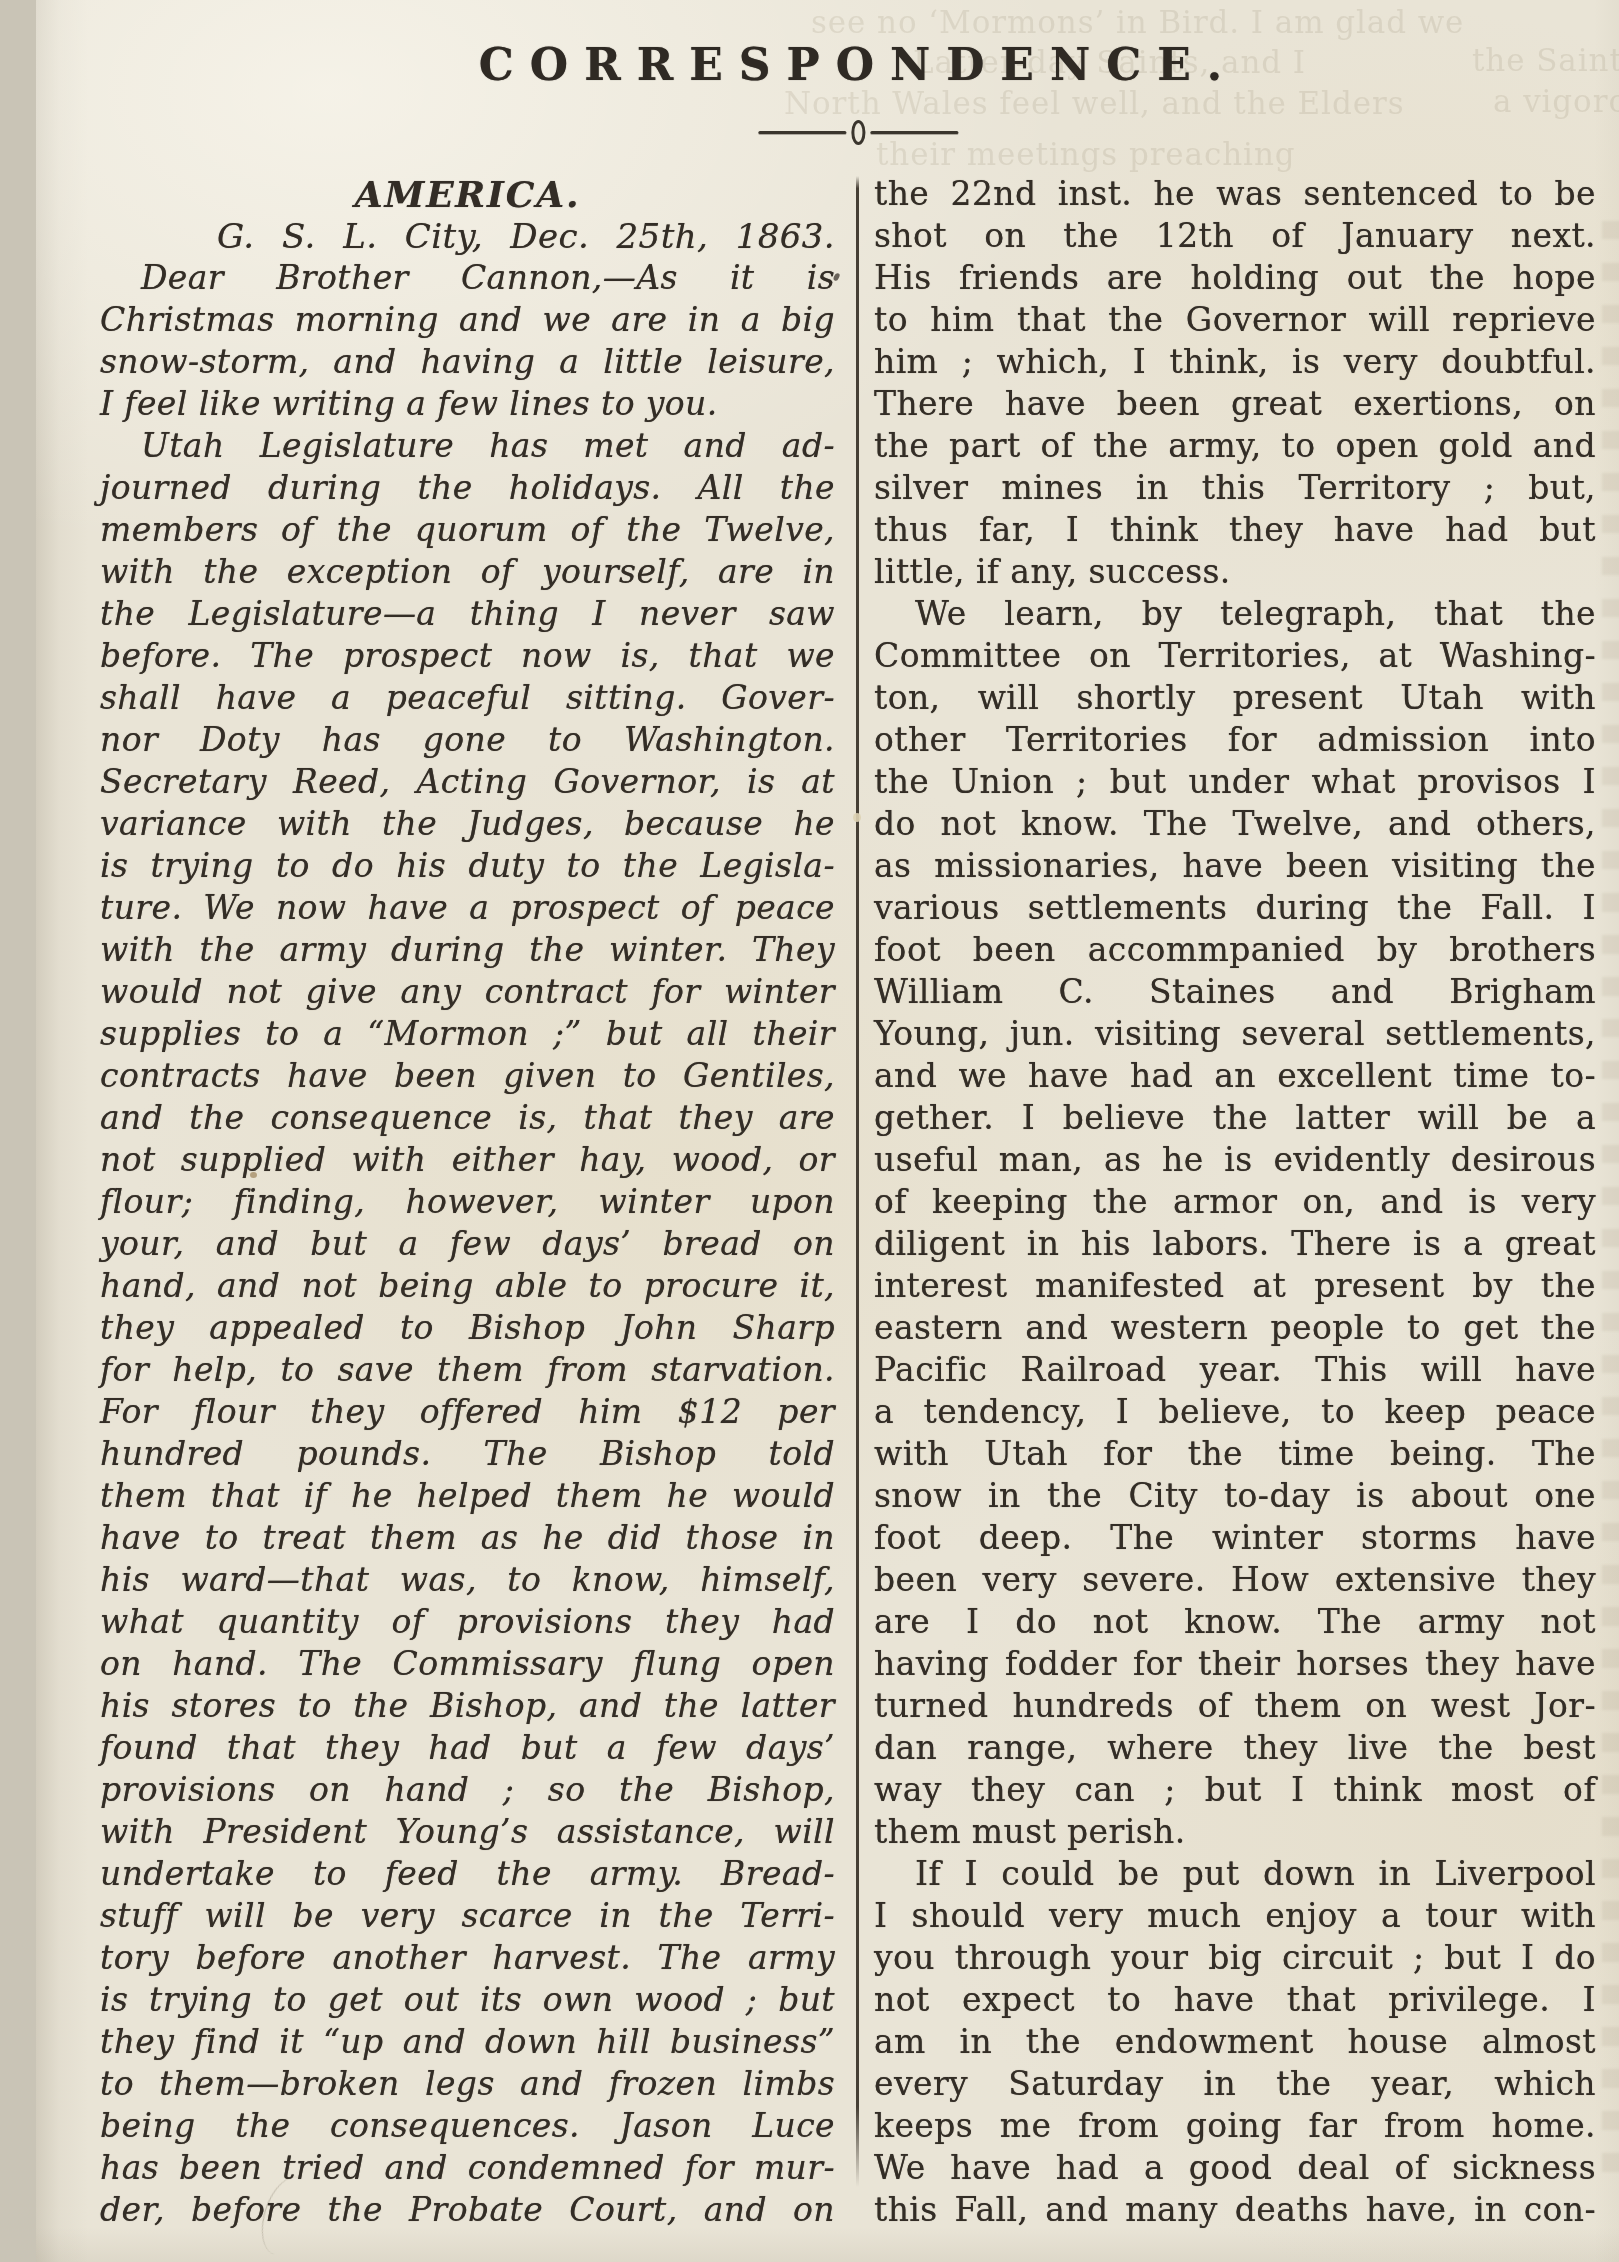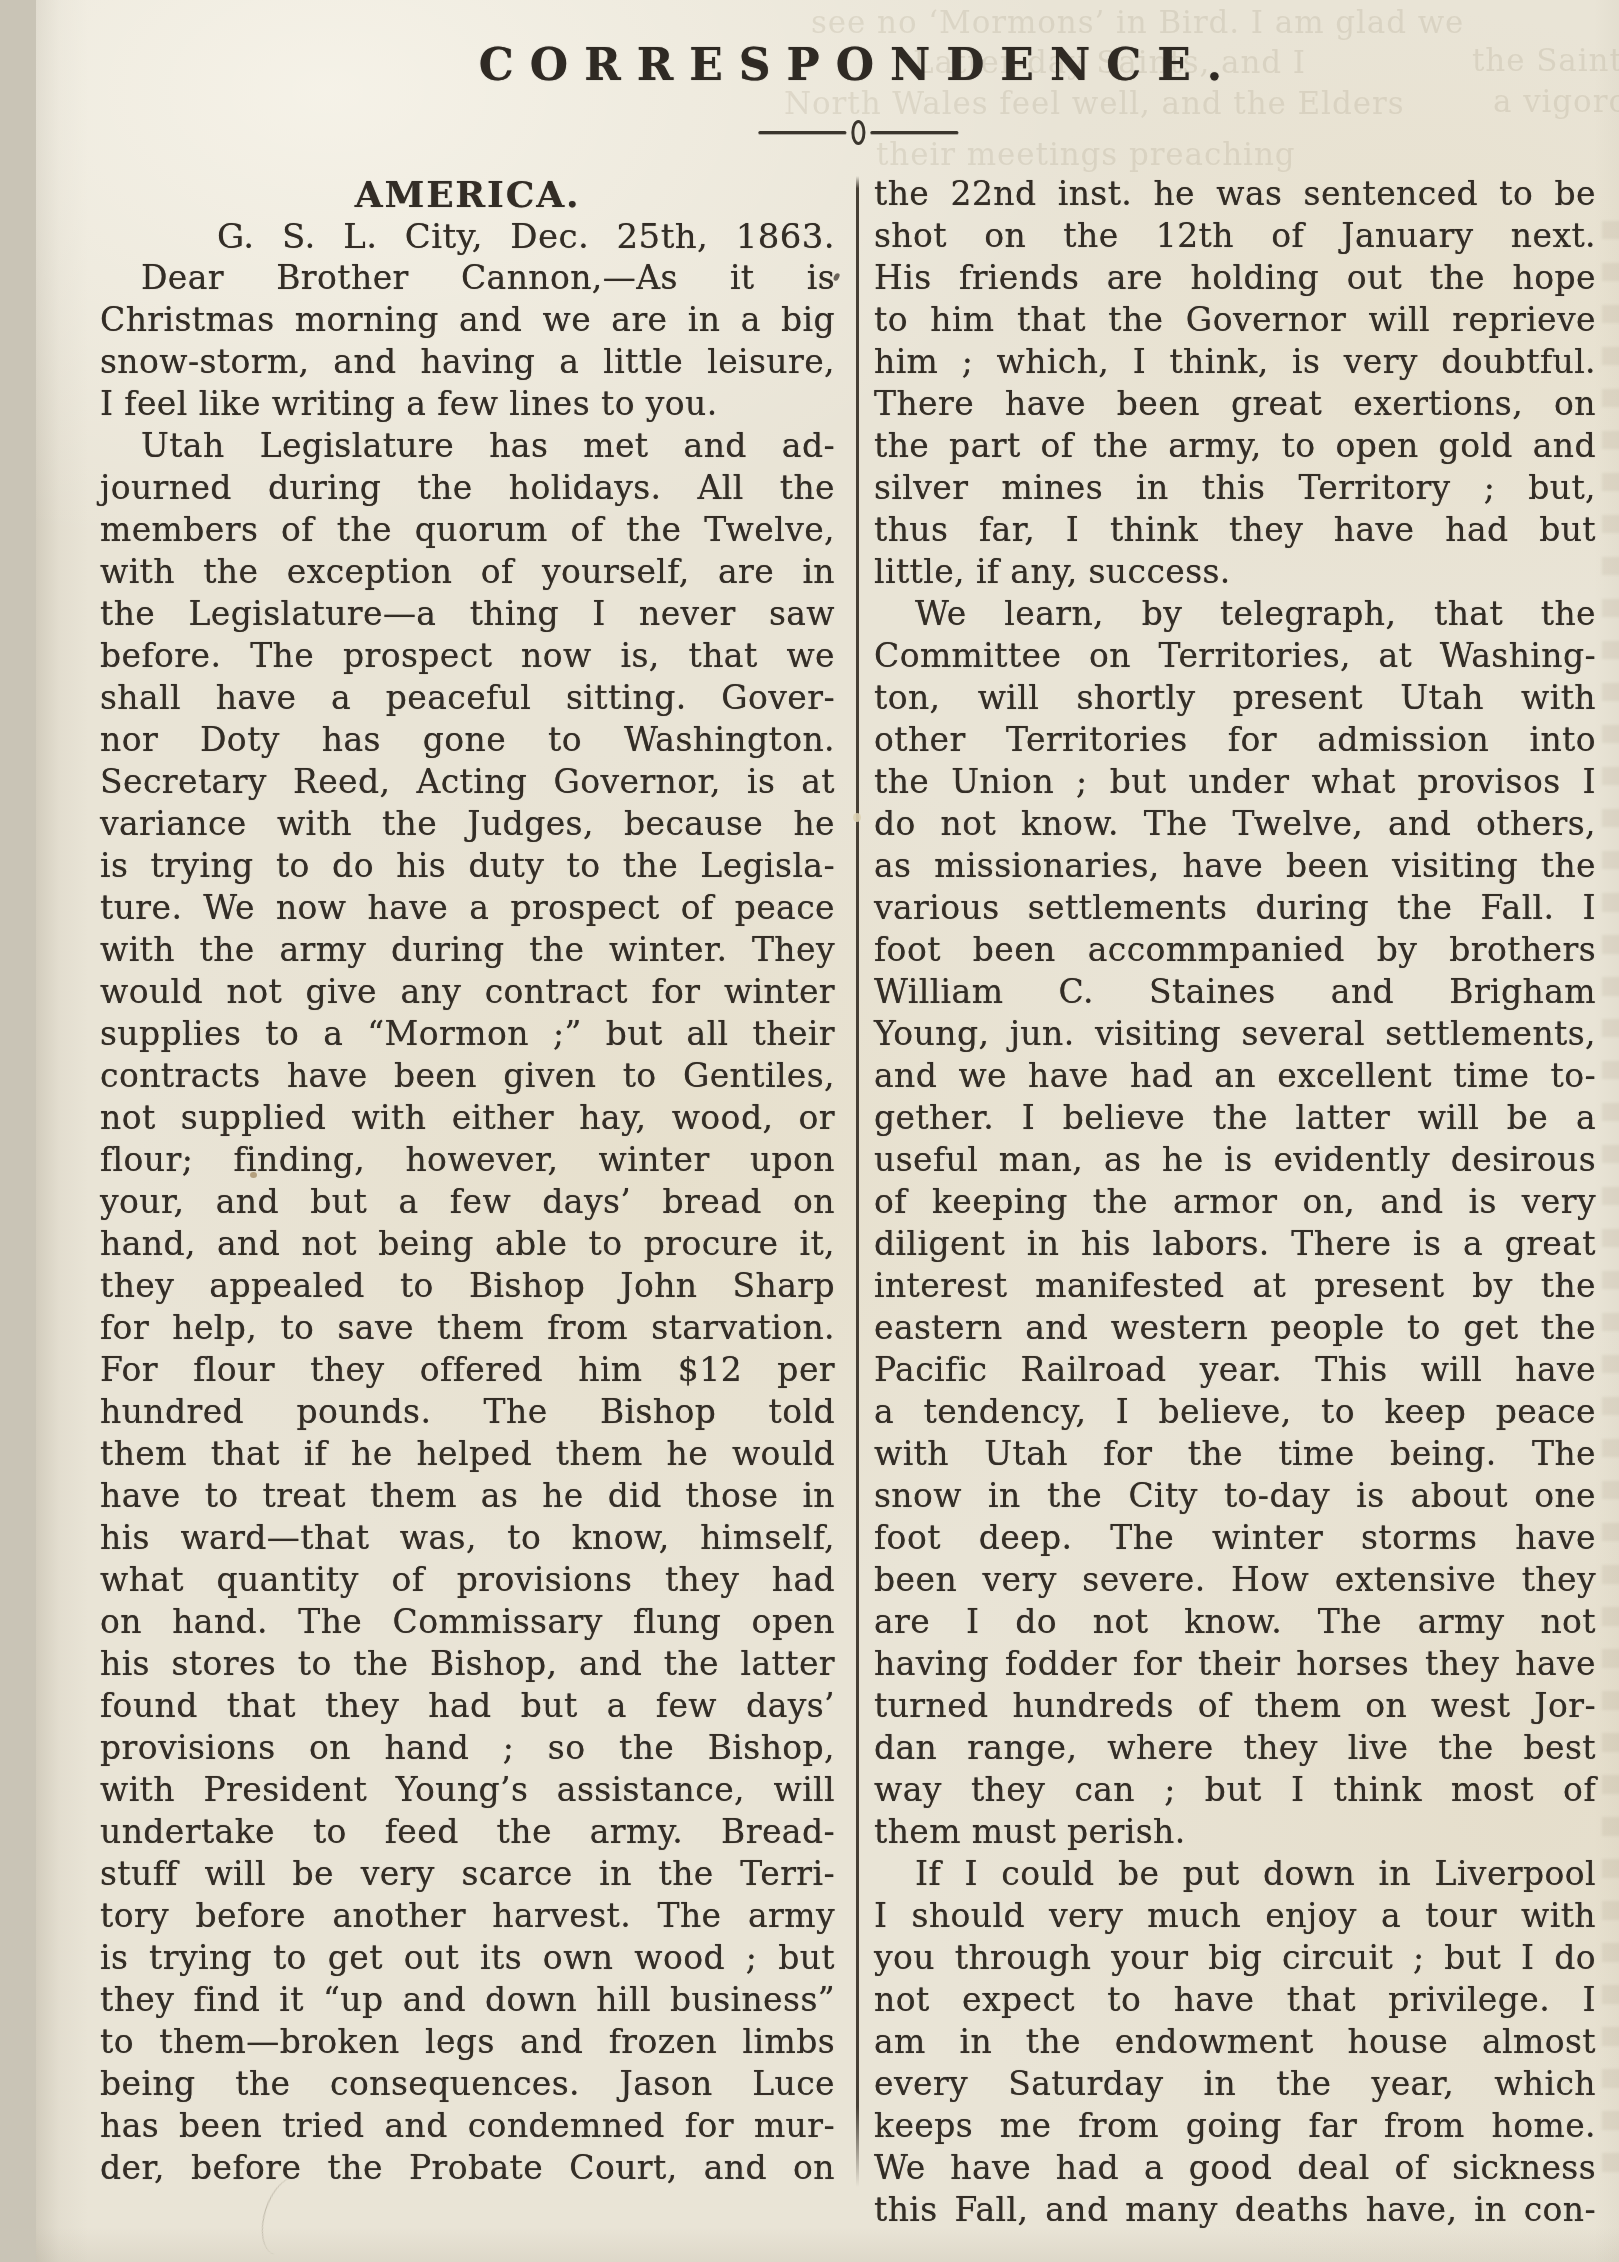--- a/index.html
+++ b/index.html
@@ -26,21 +26,21 @@
     white-space:nowrap;
   }
   .ornament { position:absolute; top:120px; left:0; width:100%; display:flex; justify-content:center; align-items:center; transform:translateX(12.4px); }
   .orn-line { width:88px; height:3.5px; background:#3a352d; border-radius:1.8px; box-shadow:0 0.9px 0 rgba(58,53,45,0.35); }
   .orn-oval { width:8.8px; height:19.4px; border:3.5px solid #3a352d; border-radius:50%; margin:0 4.4px; }
   .colrule {
     position:absolute; left:820px; top:176px; width:2.6px; height:2011px;
     background:linear-gradient(180deg, rgba(70,63,53,0) 0, #463f35 12.4px, #463f35 96%, rgba(70,63,53,0) 100%);
   }
   .col { position:absolute; top:173px; font-size:33px; line-height:42px; letter-spacing:0.4px; }
-  .col-left  { left:64px;  width:735px; }
+  .col-left  { left:64px;  width:735px;font-style:italic; }
   .col-right { left:838px; width:722px; }
   .line { text-align:justify; text-align-last:justify; white-space:normal;
           text-shadow:0 0 0.7px rgba(51,45,38,0.75); }
   .line.end { text-align-last:left; }
   .line.first { text-indent:41px; }
   .heading { text-align:center; text-align-last:center; font-weight:bold; font-size:36px; letter-spacing:1.8px; line-height:42px; text-shadow:0 0 0.9px rgba(47,42,36,0.6); }
   .dateline { padding-left:117px; font-size:34px; line-height:42px; text-align:justify; text-align-last:justify; text-shadow:0 0 0.7px rgba(51,45,38,0.7); }
   .ghost { position:absolute; color:#8d8166; opacity:0.16; filter:blur(0.6px); font-size:31px; white-space:nowrap; letter-spacing:0.9px; z-index:0; }
   .ghost-band { position:absolute; right:3.5px; top:221px; width:51px; height:1959px;
     background:repeating-linear-gradient(180deg, rgba(148,136,110,0.12) 0 18.5px, rgba(0,0,0,0) 18.5px 42px);
@@ -99,20 +99,21 @@
             <div class="line">shall have a peaceful sitting.  Gover-</div>
             <div class="line">nor Doty has gone to Washington.</div>
             <div class="line">Secretary Reed, Acting Governor, is at</div>
             <div class="line">variance with the Judges, because he</div>
             <div class="line">is trying to do his duty to the Legisla-</div>
             <div class="line">ture.  We now have a prospect of peace</div>
             <div class="line">with the army during the winter.  They</div>
             <div class="line">would not give any contract for winter</div>
             <div class="line">supplies to a “Mormon ;” but all their</div>
             <div class="line">contracts have been given to Gentiles,</div>
+            <div class="line">and the consequence is, that they are</div>
             <div class="line">not supplied with either hay, wood, or</div>
             <div class="line">flour; finding, however, winter upon</div>
             <div class="line">your, and but a few days’ bread on</div>
             <div class="line">hand, and not being able to procure it,</div>
             <div class="line">they appealed to Bishop John Sharp</div>
             <div class="line">for help, to save them from starvation.</div>
             <div class="line">For flour they offered him $12 per</div>
             <div class="line">hundred pounds.  The Bishop told</div>
             <div class="line">them that if he helped them he would</div>
             <div class="line">have to treat them as he did those in</div>

